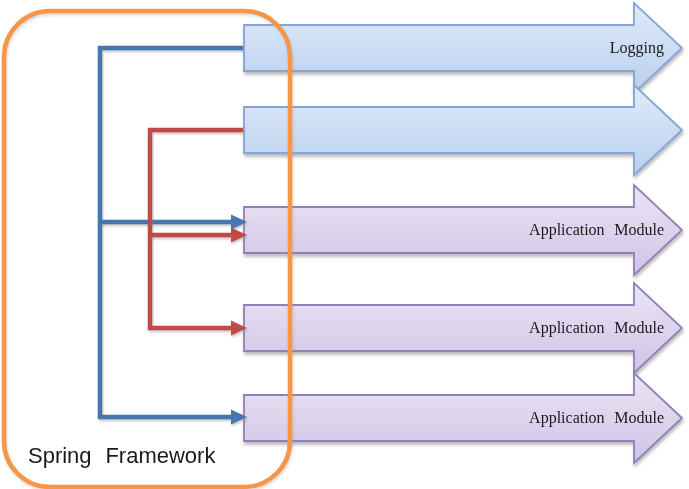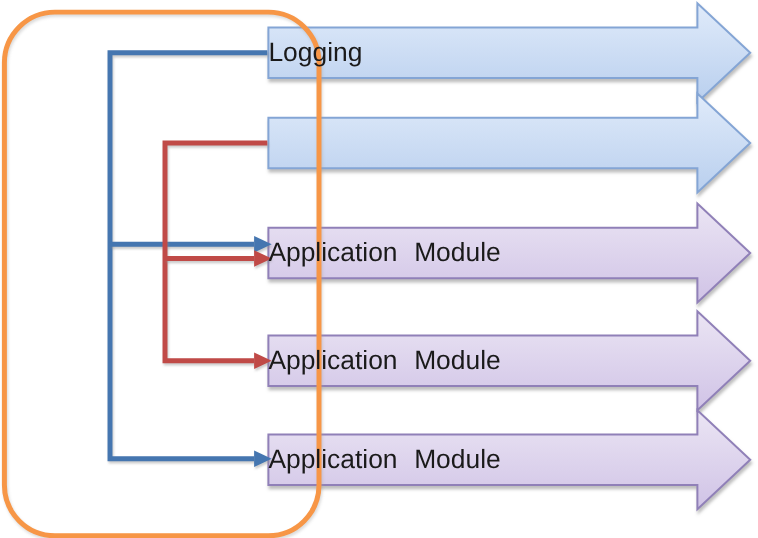--- a/index.html
+++ b/index.html
@@ -41,25 +41,26 @@
     stroke: var(--orange);
     stroke-width: 4.5;
     filter: drop-shadow(1px 2px 1.5px rgba(160,160,160,0.4));
   }
   .arrow-label {
     position: absolute;
     left: 244px;
     width: 420px;
     height: 28px;
     line-height: 28px;
-    text-align: left;
-    font-size: 24px;
+    text-align: right;
+    font-size: 16px;
     color: var(--text-color);
     word-spacing: 0.35em;
     white-space: nowrap;
+    font-family: Liberation Serif, serif;
   }
   .container-label {
     position: absolute;
     left: 28px;
     top: 443px;
     font-size: 22px;
     color: var(--text-color);
     word-spacing: 0.35em;
     white-space: nowrap;
   }
@@ -98,13 +99,14 @@
     <polygon class="head-red" points="231,320.5 247,328 231,335.5"></polygon>
 
     <rect class="boundary" x="4" y="11" width="286" height="476" rx="46" ry="46"></rect>
   </svg>
 
   <div class="arrow-label" style="top:34px">Logging</div>
   <div class="arrow-label" style="top:216px">Application Module</div>
   <div class="arrow-label" style="top:314px">Application Module</div>
   <div class="arrow-label" style="top:404px">Application Module</div>
 
+  <div class="container-label">Spring Framework</div>
 </div>
 
 </body></html>

